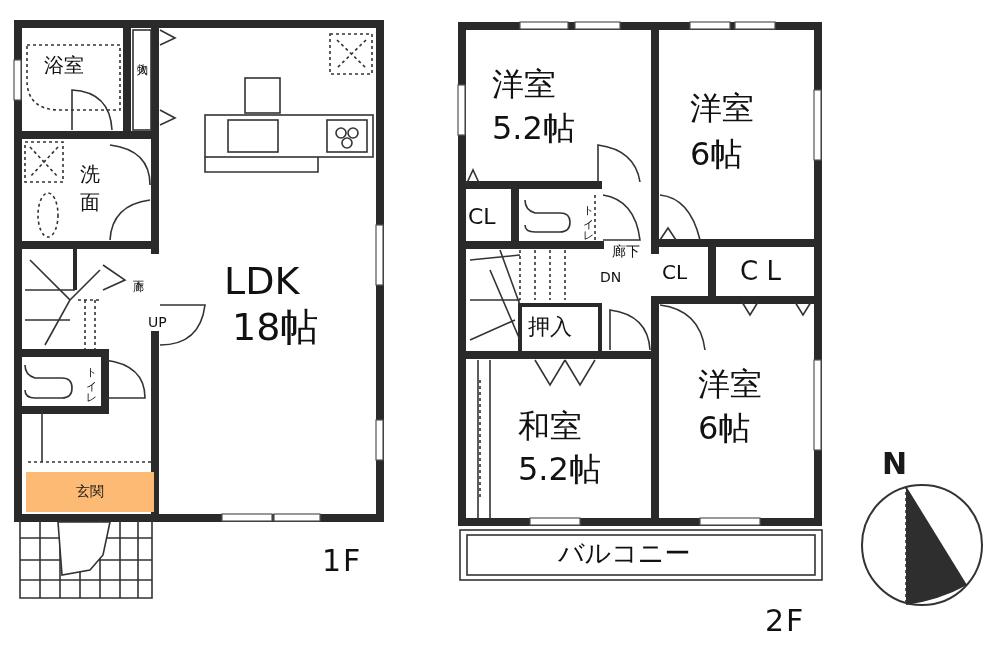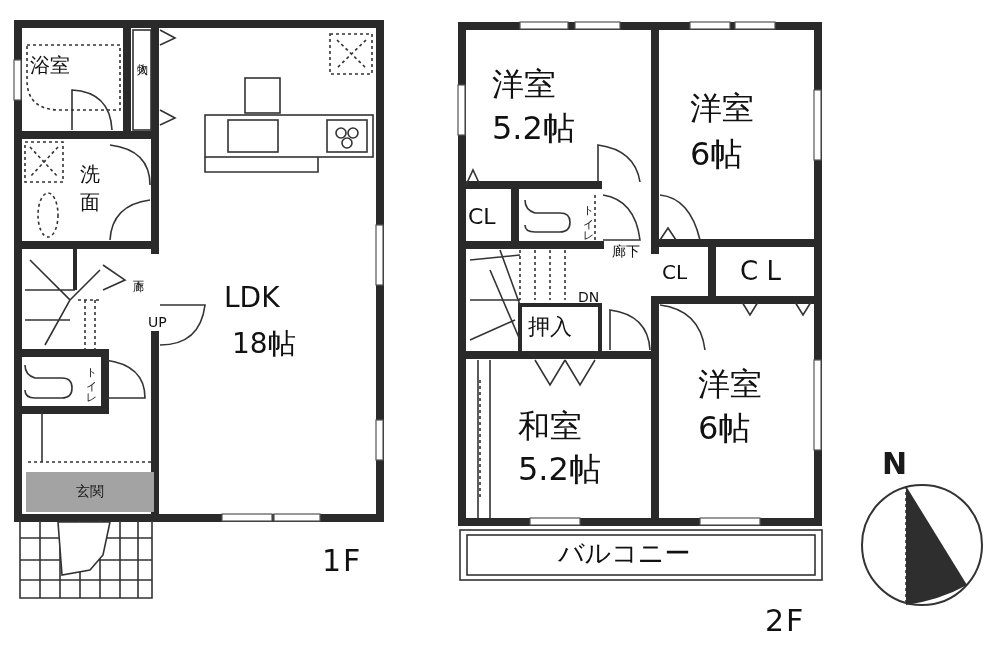--- a/index.html
+++ b/index.html
@@ -7,28 +7,28 @@
            font-family: "DejaVu Sans", sans-serif; color: #1a1a1a; }
     svg#plan { position: absolute; left: 0; top: 0; }
     .wall { stroke: #2a2a2a; stroke-width: 8; fill: none; stroke-linecap: square; }
     .wall-thin { stroke: #2a2a2a; stroke-width: 4; fill: none; }
     .line { stroke: #333; stroke-width: 1.6; fill: none; }
     .dash { stroke: #333; stroke-width: 1.6; fill: none; stroke-dasharray: 3 3; }
     .door { stroke: #333; stroke-width: 1.6; fill: none; }
     .window { stroke: #555; stroke-width: 1.2; fill: #fff; }
     .label { position: absolute; font-family: "DejaVu Sans", sans-serif; color: #111;
              line-height: 1.05; white-space: pre; }
-    .room-lg { font-size: 28px; margin-top: 21px; }
+    .room-lg { font-size: 38px; }
     .room-md { font-size: 32px; }
     .room-sm { font-size: 20px; }
     .floor-lbl { font-size: 30px; letter-spacing: 2px; }
     .cl-lbl { font-size: 22px; }
     .tiny { font-size: 14px; }
     .vtext { writing-mode: vertical-rl; font-size: 11px; }
-    .genkan-box { position: absolute; background: #a3a3a3; display: flex; align-items: center;
+    .genkan-box { position: absolute; background: #fdba74; display: flex; align-items: center;
                   justify-content: center; font-size: 14px; }
     .north-n { position: absolute; font-weight: bold; font-size: 30px; font-family: "DejaVu Sans", sans-serif; }
   </style>
 </head>
 <body>
 
 <svg id="plan" width="1000" height="650" viewBox="0 0 1000 650">
 
   <g>
 
@@ -167,42 +167,42 @@
   <rect class="line" x="460" y="530" width="362" height="50"></rect>
   <rect class="line" x="467" y="535" width="348" height="40"></rect>
 
   <g>
     <circle cx="922" cy="545" r="60" fill="#fff" stroke="#333" stroke-width="2"></circle>
     <path d="M906 486 L906 605 Q940 600 967 585 Z" fill="#2e2e2e"></path>
     <path class="dash" d="M906 486 L906 605"></path>
   </g>
 </svg>
 
-<div class="label room-sm" style="left:30px;top:55px;">浴室</div>
+<div class="label room-sm" style="left:44px;top:55px;">浴室</div>
 <div class="label room-sm" style="left:80px;top:160px;line-height:1.4;">洗
 面</div>
 <div class="label vtext" style="left:136px;top:55px;">物入</div>
 <div class="label room-lg" style="left:224px;top:262px;">LDK</div>
 <div class="label room-lg" style="left:232px;top:308px;">18帖</div>
 <div class="label tiny" style="left:108px;top:315px;margin-left:40px;">UP</div>
 <div class="label vtext" style="left:132px;top:272px;">廊下</div>
 <div class="label vtext" style="left:85px;top:360px;">トイレ</div>
 <div class="genkan-box" style="left:26px;top:472px;width:128px;height:40px;">
     <span>玄関</span>
   </div>
 <div class="label floor-lbl" style="left:322px;top:545px;">1F</div>
 
 <div class="label room-md" style="left:492px;top:68px;">洋室</div>
 <div class="label room-md" style="left:492px;top:112px;">5.2帖</div>
 <div class="label room-md" style="left:690px;top:92px;">洋室</div>
 <div class="label room-md" style="left:690px;top:138px;">6帖</div>
 <div class="label cl-lbl" style="left:468px;top:205px;">CL</div>
 <div class="label vtext" style="left:582px;top:198px;">トイレ</div>
 <div class="label tiny" style="left:612px;top:244px;">廊下</div>
-<div class="label tiny" style="left:578px;top:270px;margin-top:20px;">DN</div>
+<div class="label tiny" style="left:600px;top:270px;">DN</div>
 <div class="label cl-lbl" style="left:662px;top:262px;font-size:20px;">CL</div>
 <div class="label cl-lbl" style="left:740px;top:258px;font-size:26px;">C L</div>
 <div class="label room-sm" style="left:528px;top:315px;font-size:22px;">押入</div>
 <div class="label room-md" style="left:518px;top:410px;font-family:Liberation Serif, serif;">和室</div>
 <div class="label room-md" style="left:518px;top:453px;">5.2帖</div>
 <div class="label room-md" style="left:698px;top:368px;">洋室</div>
 <div class="label room-md" style="left:698px;top:412px;">6帖</div>
 <div class="label room-sm" style="left:558px;top:540px;font-size:26px;text-align:center;">バルコニー</div>
 <div class="label floor-lbl" style="left:765px;top:605px;">2F</div>
 

